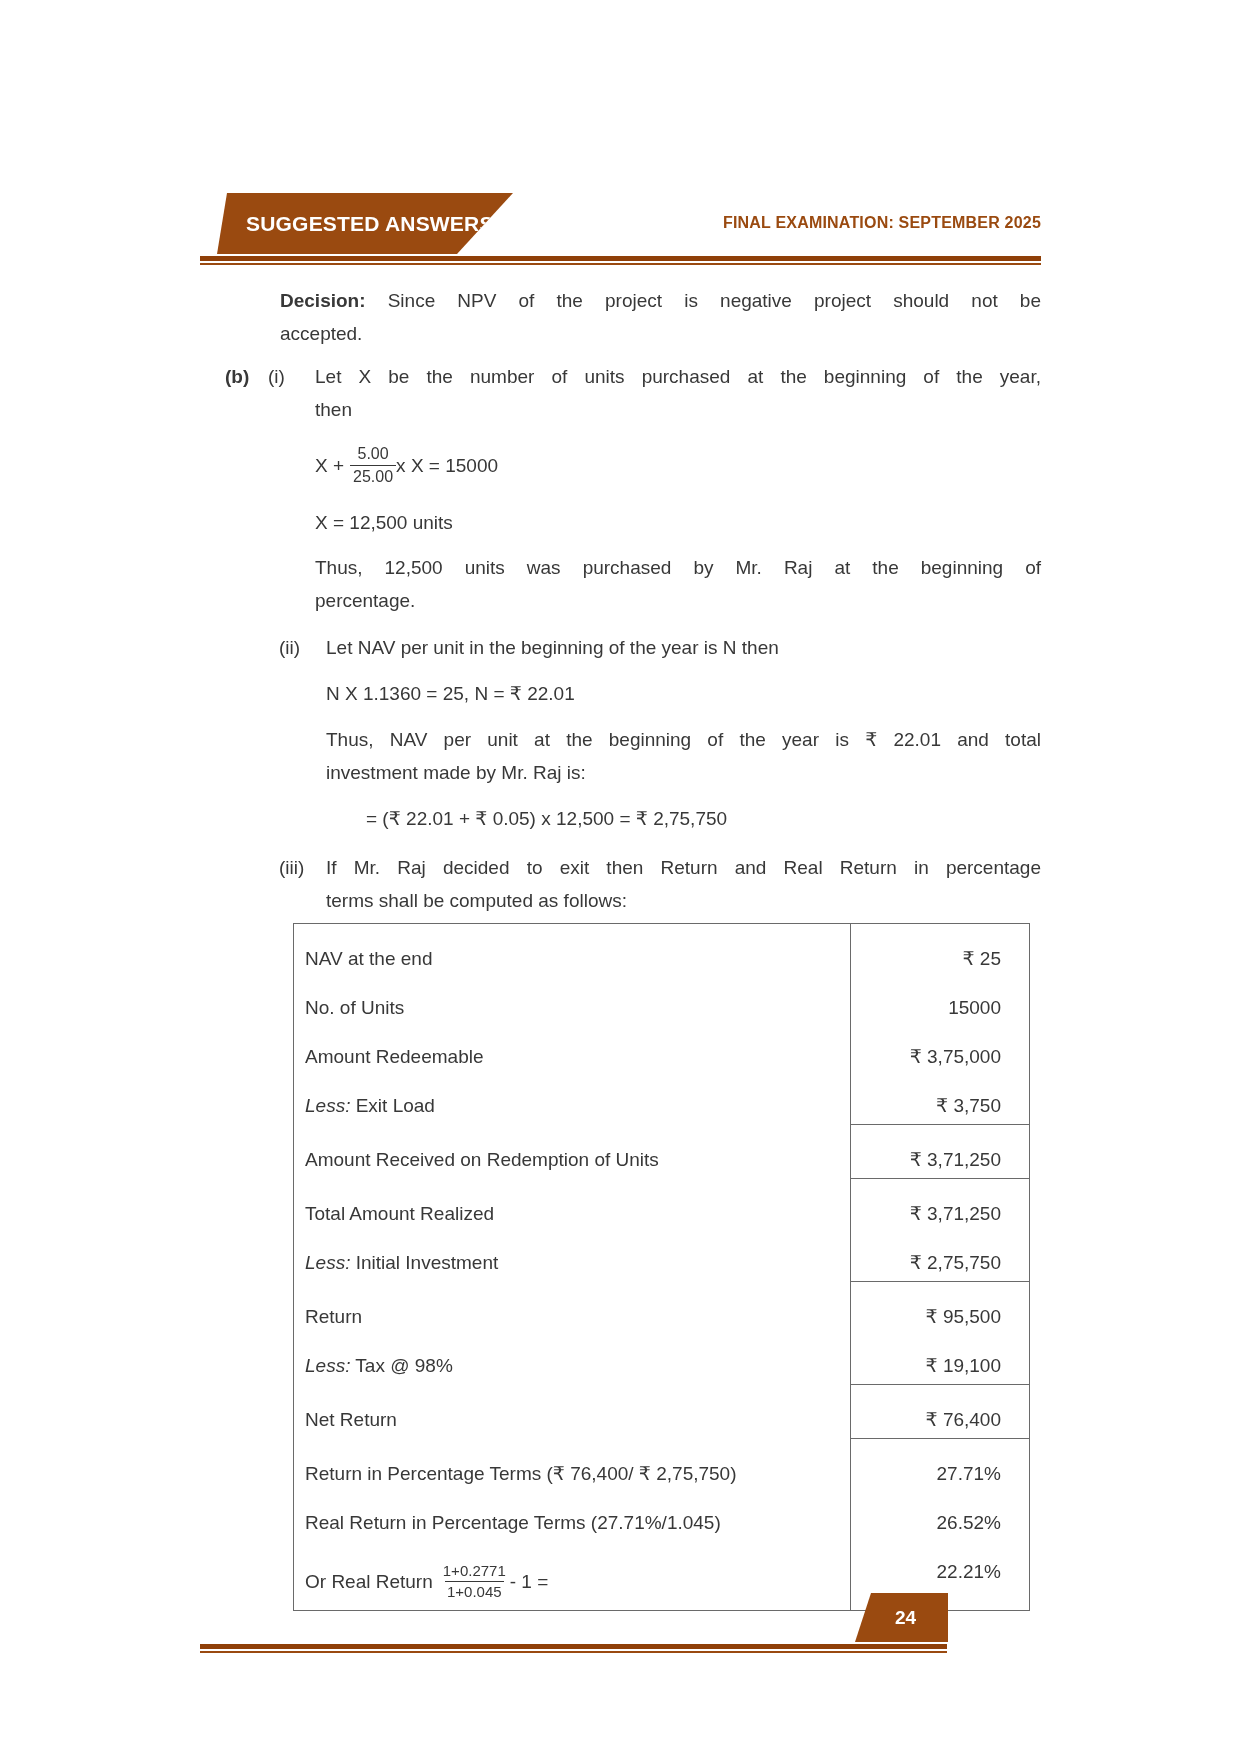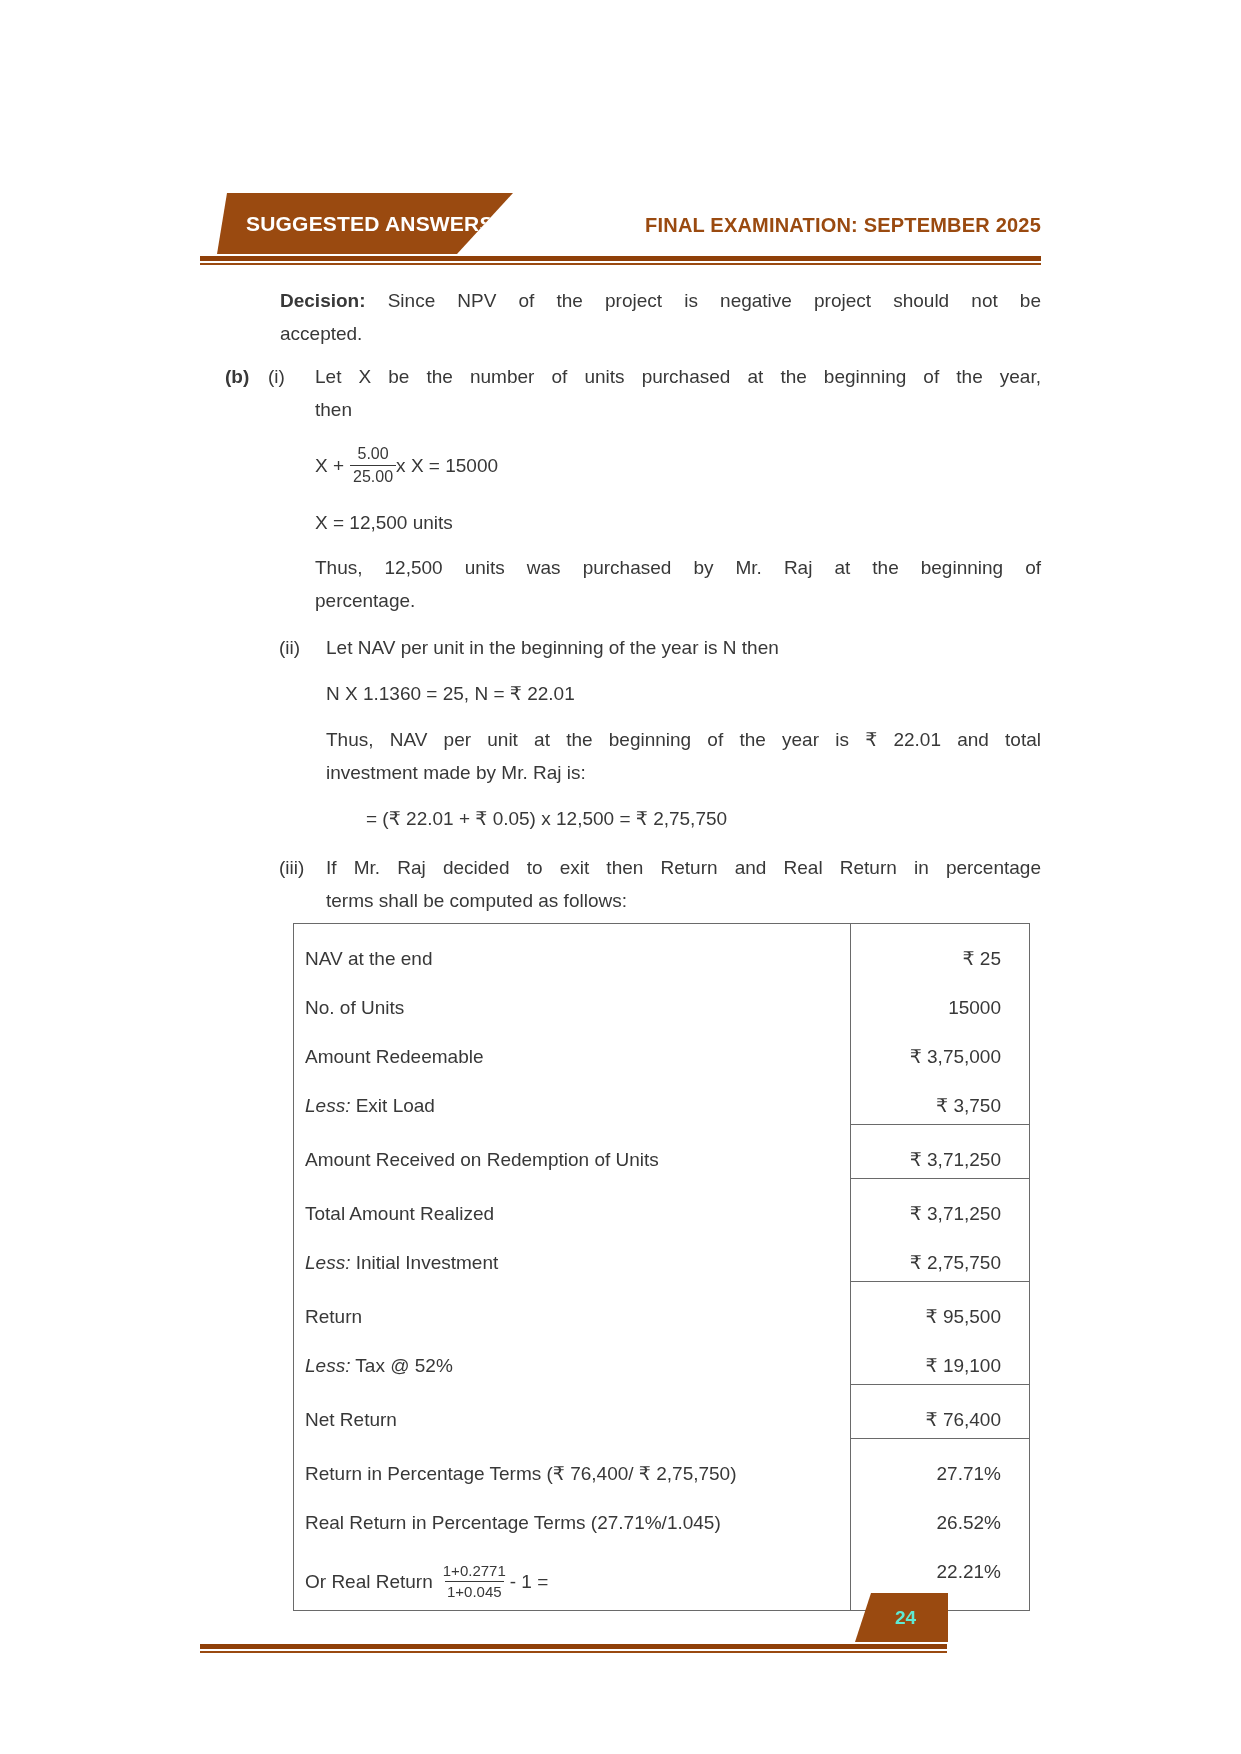--- a/index.html
+++ b/index.html
@@ -13,21 +13,21 @@
   .banner{
     position:absolute;left:17px;top:0;width:296px;height:61px;
     background:#9a4a10;
     clip-path:polygon(10px 0, 100% 0, calc(100% - 56px) 100%, 0 100%);
     color:#ffffff;font-weight:bold;font-size:21px;
     display:flex;align-items:center;padding-left:29px;box-sizing:border-box;
     letter-spacing:.2px;
   }
   .exam-title{
     position:absolute;right:0;top:21px;color:#9a4a10;font-weight:bold;
-    font-size:20px;letter-spacing:.2px;
+    font-size:16px;letter-spacing:.2px;
   }
   .hrule{
     position:absolute;left:0;top:63px;width:841px;height:2px;
     border-top:5px solid #8f3f08;border-bottom:2px solid #9a4a10;
   }
   
   .bodytext{position:absolute;top:284px;left:225px;width:816px;line-height:33px;}
   .para{margin:0;}
   .jline{text-align:justify;text-align-last:justify;}
   .decision{margin-left:55px;margin-bottom:10px;}
@@ -59,21 +59,21 @@
   .tline{height:32px;line-height:32px;white-space:nowrap;margin-top:17px;}
   .tline.fr{height:52px;display:flex;align-items:center;}
   .tfrac{display:inline-flex;flex-direction:column;align-items:center;margin:0 2px 0 8px;}
   .tfrac .num,.tfrac .den{font-size:15px;line-height:20px;padding:0 2px;}
   .tfrac .den{border-top:1.5px solid #383838;}
   .less{font-style:italic;}
   
   .page-box{
     position:absolute;left:855px;top:1593px;width:93px;height:49px;
     background:#9a4a10;clip-path:polygon(16px 0, 100% 0, 100% 100%, 0 100%);
-    color:#5eead4;font-weight:bold;font-size:19px;
+    color:#ffffff;font-weight:bold;font-size:19px;
     display:flex;align-items:center;justify-content:center;
     padding-left:8px;box-sizing:border-box;
   }
   .frule{
     position:absolute;left:200px;top:1644px;width:747px;height:2px;
     border-top:5px solid #8f3f08;border-bottom:2px solid #9a4a10;
   }
 </style>
 </head>
 <body>
@@ -181,21 +181,21 @@
           <div class="tline"><i class="less">Less:</i><span> Initial Investment</span></div>
         </td>
         <td class="vcell">
           <div class="tline">₹ 3,71,250</div>
           <div class="tline">₹ 2,75,750</div>
         </td>
       </tr>
       <tr>
         <td class="lcell">
           <div class="tline"><i class="less"></i><span>Return</span></div>
-          <div class="tline"><i class="less">Less:</i><span> Tax @ 52%</span></div>
+          <div class="tline"><i class="less">Less:</i><span> Tax @ 98%</span></div>
         </td>
         <td class="vcell">
           <div class="tline">₹ 95,500</div>
           <div class="tline">₹ 19,100</div>
         </td>
       </tr>
       <tr>
         <td class="lcell">
           <div class="tline"><i class="less"></i><span>Net Return</span></div>
         </td>

